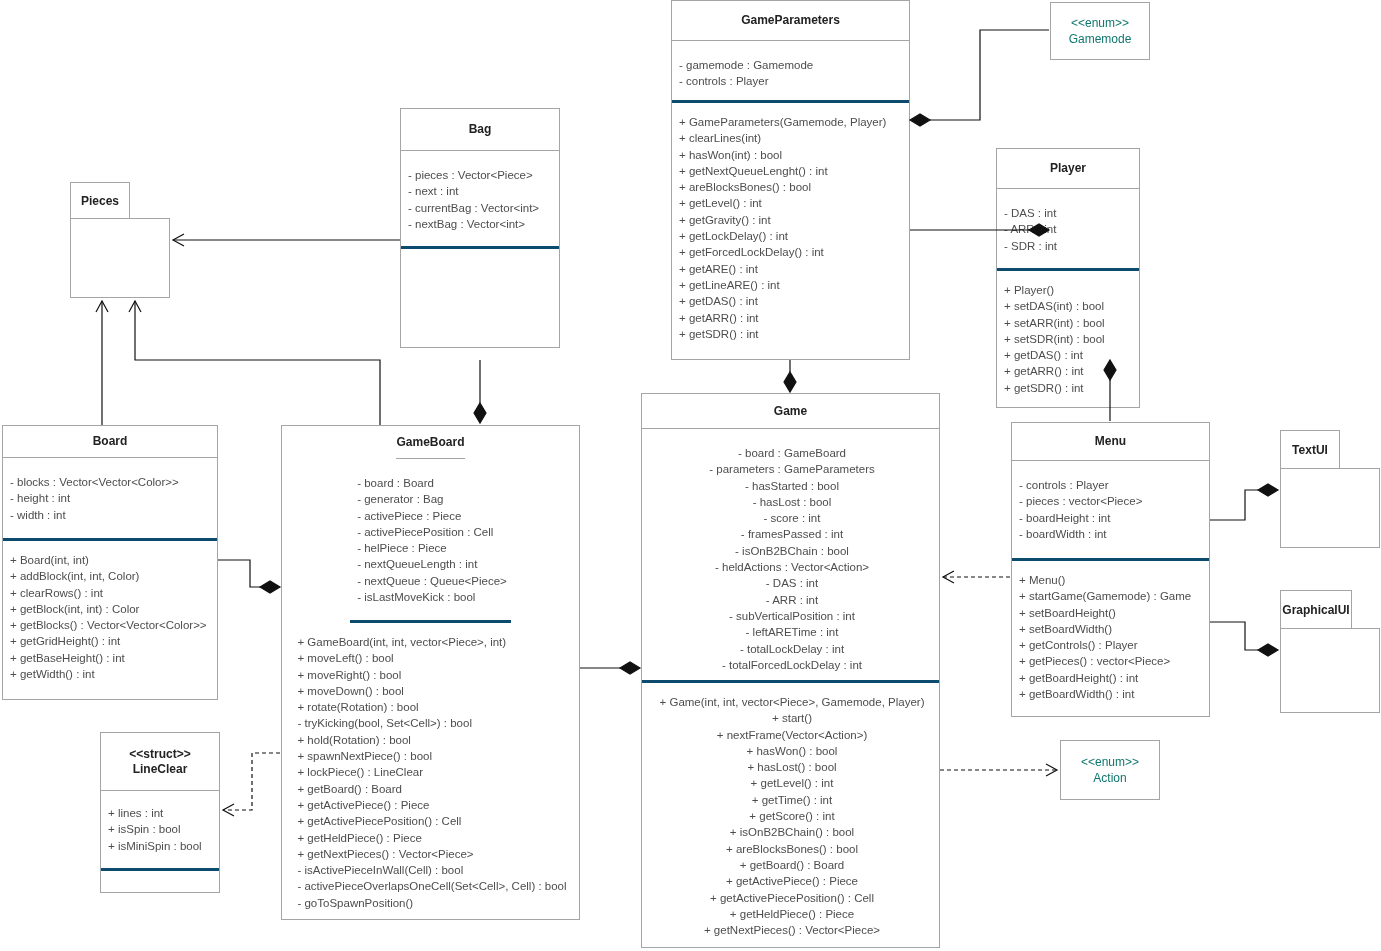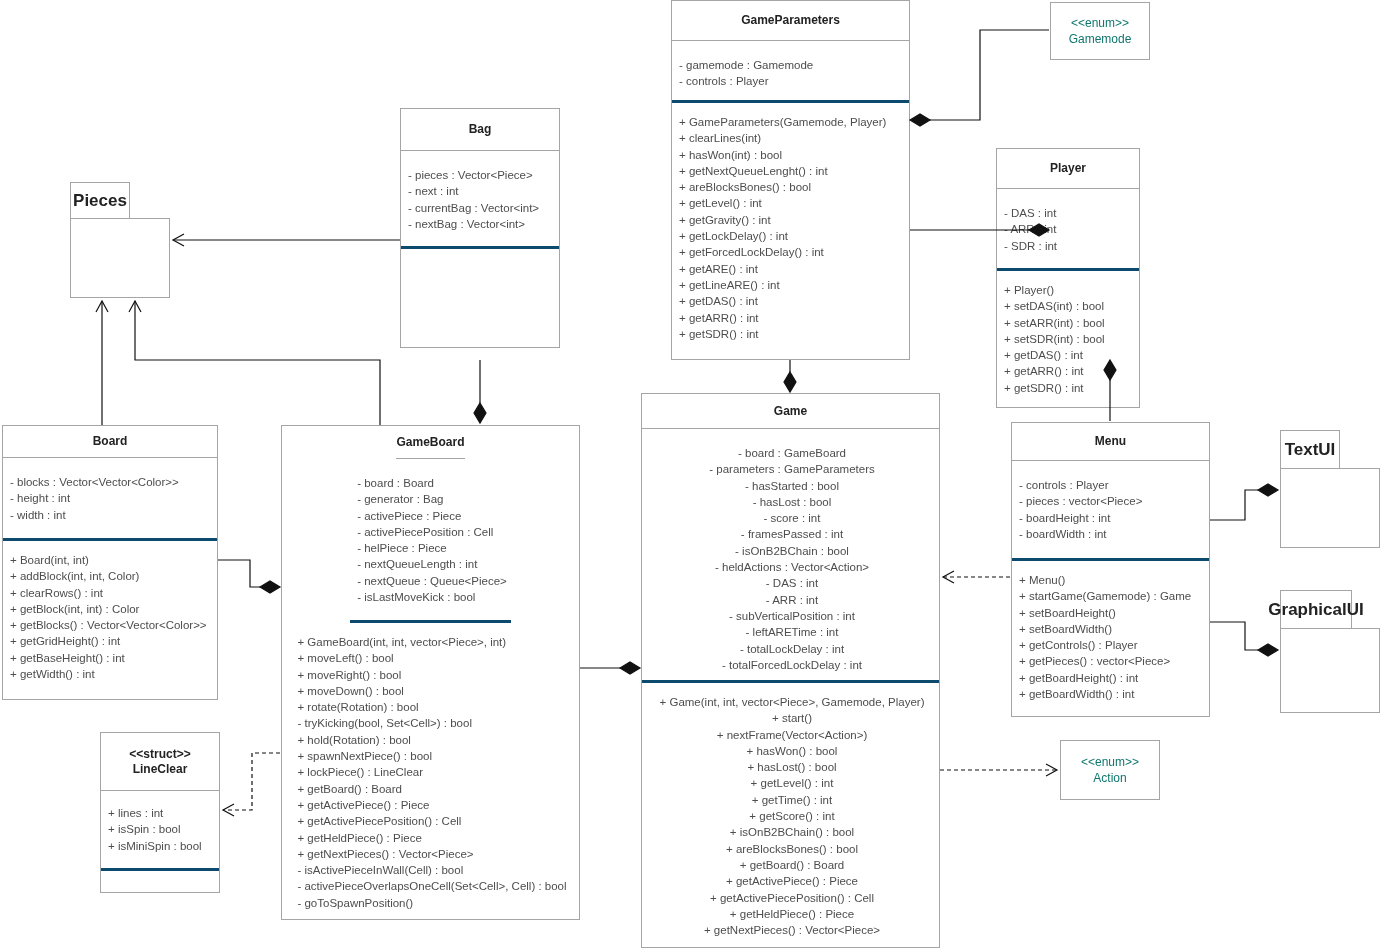--- a/index.html
+++ b/index.html
@@ -5,21 +5,21 @@
   * { margin:0; padding:0; box-sizing:border-box; }
   html,body { background:#ffffff; }
   body { font-family:"Liberation Sans", sans-serif; }
   .canvas { position:relative; width:1381px; height:951px; background:#ffffff; overflow:hidden; }
   .wires { position:absolute; left:0; top:0; width:1381px; height:951px; z-index:3; pointer-events:none; }
   .uml-class { position:absolute; background:#ffffff; border:1px solid #a5a5a5; z-index:2; display:flex; flex-direction:column; }
   .uml-title { border-bottom:1px solid #a5a5a5; display:flex; flex-direction:column; align-items:center; justify-content:center; font-weight:bold; font-size:12px; color:#222222; flex:0 0 auto; line-height:15px; }
   .uml-attrs { border-bottom:3px solid #0c4a6e; padding:16px 4px 4px 7px; flex:0 0 auto; overflow:hidden; }
   .uml-methods { padding:11px 4px 4px 7px; flex:1 1 auto; overflow:hidden; }
   .uml-line { font-size:11.5px; line-height:16.3px; color:#4d4d4d; white-space:nowrap; }
-  .package-tab { position:absolute; background:#ffffff; border:1px solid #a5a5a5; z-index:2; display:flex; align-items:center; justify-content:center; font-weight:bold; font-size:17px; color:#222222; }
+  .package-tab { position:absolute; background:#ffffff; border:1px solid #a5a5a5; z-index:2; display:flex; align-items:center; justify-content:center; font-weight:bold; font-size:12px; color:#222222; }
   .package-body { position:absolute; background:#ffffff; border:1px solid #a5a5a5; z-index:2; }
   .stereo-box { position:absolute; background:#ffffff; border:1px solid #a5a5a5; z-index:2; display:flex; flex-direction:column; align-items:center; justify-content:center; font-weight:normal; font-size:12px; color:#0f766e; line-height:16px; }
 </style>
 </head>
 <body>
 
 <div class="canvas">
 
   <svg class="wires" viewBox="0 0 1381 951" fill="none" stroke="#111111" stroke-width="1.2">
     <g>

